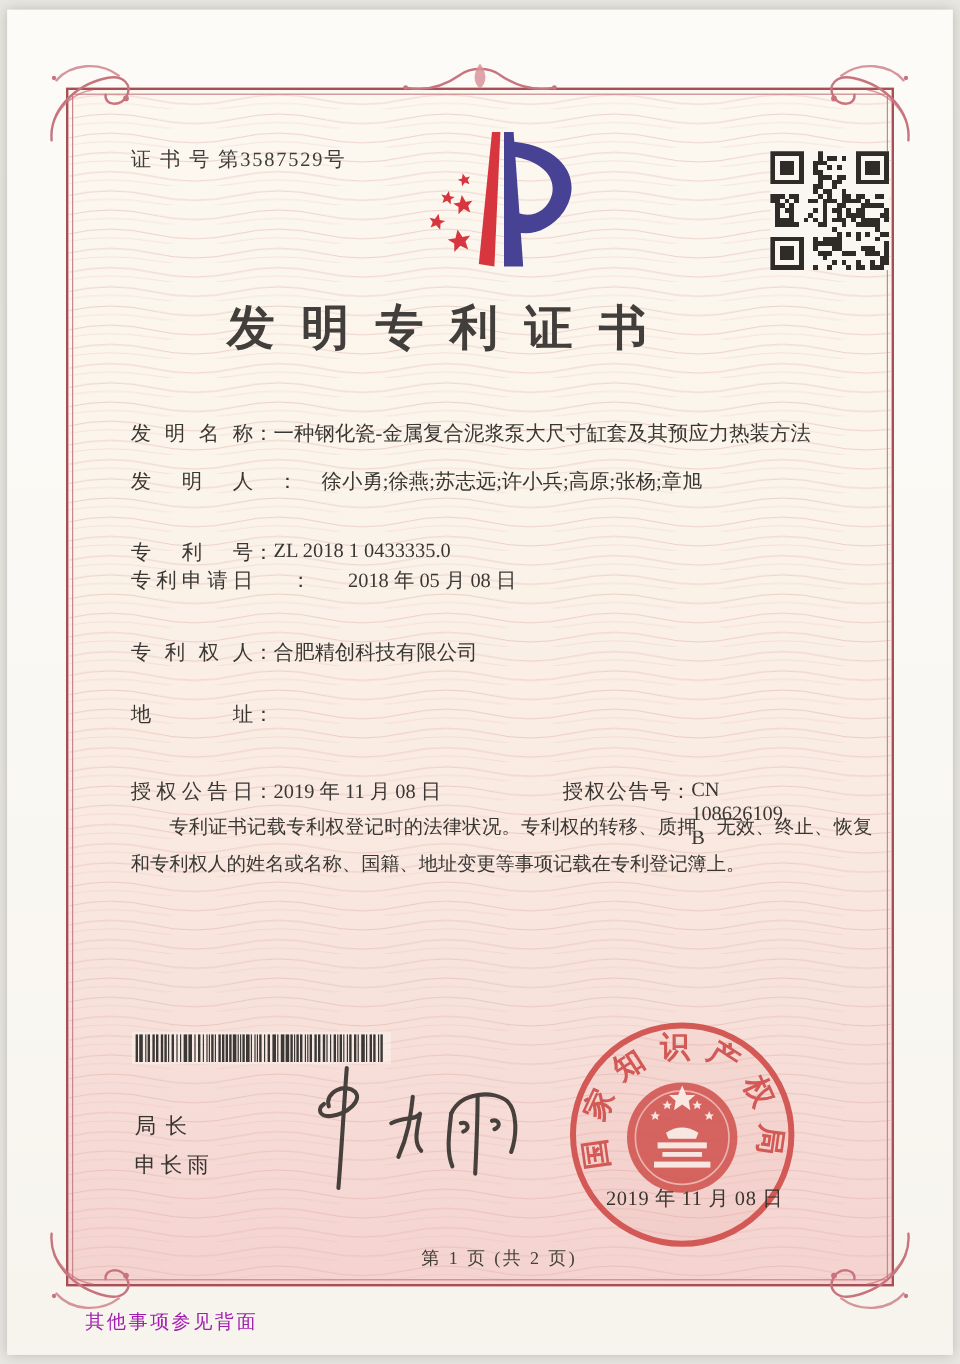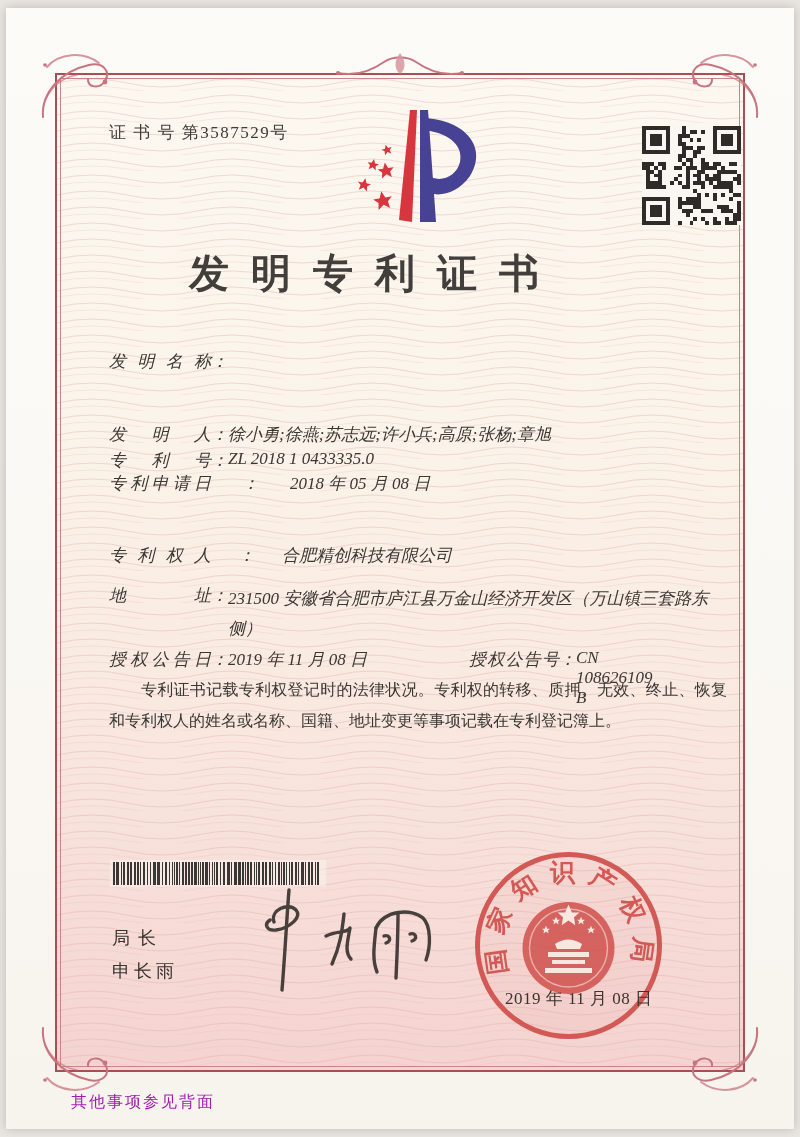--- a/index.html
+++ b/index.html
@@ -39,29 +39,29 @@
   .logo { position:absolute; left:328px; top:104px; width:150px; height:128px; }
   .qr   { position:absolute; left:626px; top:126px; width:99px; height:99px; }
 
   .title {
     position:absolute; left:55px; top:246px; width:586px;
     text-align:center; font-size:40px; font-weight:600;
     letter-spacing:22px; padding-left:22px; color:#413e3b;
   }
 
   .fields { position:absolute; left:93px; top:0; width:620px; font-size:17px; }
-  .frow { position:absolute; left:0; display:flex; align-items:flex-start;font-style:italic; }
+  .frow { position:absolute; left:0; display:flex; align-items:flex-start; }
   .f-label {
     display:inline-block; width:102px; flex:0 0 102px;
     text-align:justify; text-align-last:justify; color:#3a3733;
   }
   .f-colon { flex:0 0 14px; }
   .f-value { color:#3a3733; }
-  .frow.r1 { top:350px; } .frow.r2 { top:423px; } .frow.r3 { top:449px;justify-content:space-between; }
-  .frow.r4 { top:472px;gap:31px; } .frow.r5 { top:544px;gap:27px; }
+  .frow.r1 { top:350px; } .frow.r2 { top:390px;gap:20px; } .frow.r3 { top:449px;justify-content:space-between; }
+  .frow.r4 { top:472px;gap:31px; } .frow.r5 { top:532px; }
   .frow.r6 { top:584px; } .frow.r6 .f-value { width:506px; line-height:1.75; }
   .frow.r7 { top:648px; }
   .grant-no { position:absolute; left:360px; top:0; display:flex; }
   .grant-no .f-label { width:90px; flex:0 0 90px; }
 
   .body-text {
     position:absolute; left:93px; top:674px; width:618px;
     font-size:16px; line-height:1.95; color:#3a3733; text-align:justify;
   }
   .body-text p { text-indent:2em; }
@@ -326,20 +326,21 @@
       <rect x="1" y="19" width="5" height="5" fill="#faf7f2"></rect>
       <rect x="2" y="20" width="3" height="3" fill="#2e2b29"></rect>
     </svg>
 
   <div class="title">发明专利证书</div>
 
   <div class="fields">
     <div class="frow r1">
       <span class="f-label">发明名称</span>
         <span class="f-colon">：</span>
+      <span class="f-value">一种钢化瓷-金属复合泥浆泵大尺寸缸套及其预应力热装方法</span>
     </div>
     <div class="frow r2">
       <span class="f-label">发明人</span>
         <span class="f-colon">：</span>
       <span class="f-value">徐小勇;徐燕;苏志远;许小兵;高原;张杨;章旭</span>
     </div>
     <div class="frow r3">
       <span class="f-label">专利号</span>
         <span class="f-colon">：</span>
       <span class="f-value">ZL 2018 1 0433335.0</span>
@@ -350,21 +351,20 @@
       <span class="f-value">2018 年 05 月 08 日</span>
     </div>
     <div class="frow r5">
       <span class="f-label">专利权人</span>
         <span class="f-colon">：</span>
       <span class="f-value">合肥精创科技有限公司</span>
     </div>
     <div class="frow r6">
       <span class="f-label">地址</span>
         <span class="f-colon">：</span>
-      <span class="f-value">231500 安徽省合肥市庐江县万金山经济开发区（万山镇三套路东侧）</span>
     </div>
     <div class="frow r7">
       <span class="f-label">授权公告日</span>
         <span class="f-colon">：</span>
       <span class="f-value">2019 年 11 月 08 日</span>
       <span class="grant-no">
         <span class="f-label">授权公告号</span>
           <span class="f-colon">：</span>
         <span class="f-value">CN 108626109 B</span>
       </span>
@@ -481,15 +481,16 @@
         <use href="#star" transform="translate(120,82) scale(0.42)"></use>
         <path d="M84,96 q13,-9 27,0 l-2,5 l-23,0 z"></path>
         <rect x="77" y="104" width="41" height="5"></rect>
         <rect x="81" y="112" width="33" height="4"></rect>
         <rect x="74" y="120" width="47" height="5"></rect>
       </g>
     </g>
   </svg>
   <div class="seal-date">2019 年 11 月 08 日</div>
 
+  <div class="page-info">第 1 页 (共 2 页)</div>
   <div class="back-note">其他事项参见背面</div>
 
 </div>
 
 </body></html>

